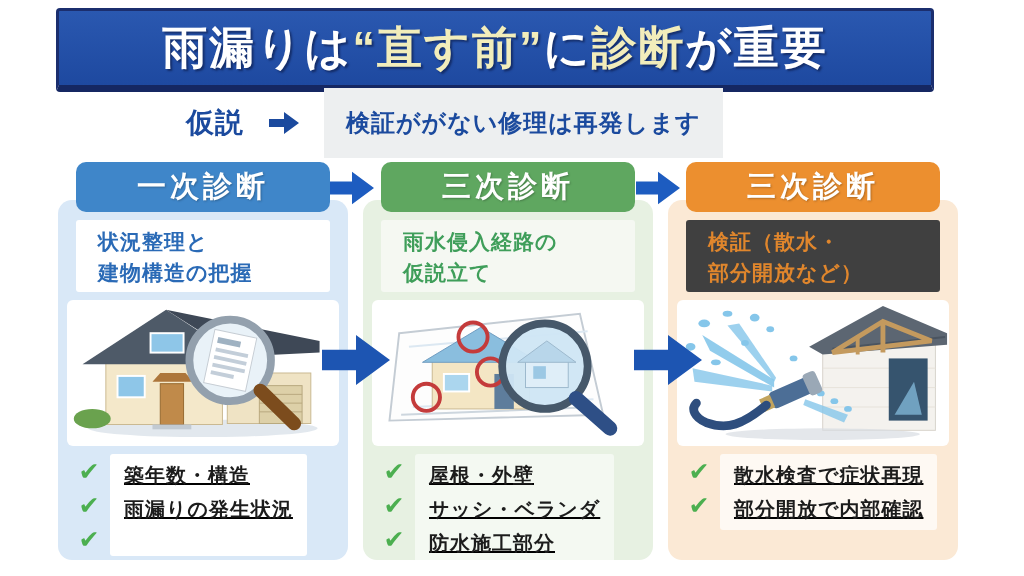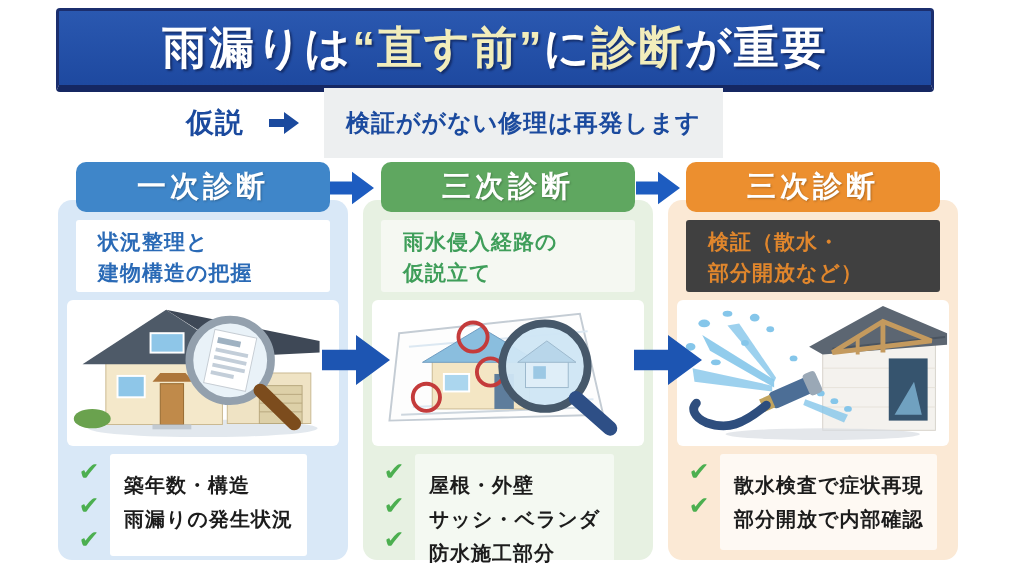--- a/index.html
+++ b/index.html
@@ -47,21 +47,21 @@
   .p3 .stage-desc { background:#404040; color:#e0862c; }
 
   .imgbox { position:absolute; top:100px; left:9px; right:9px; height:146px;
     background:#ffffff; border-radius:6px; overflow:hidden; }
   .imgbox svg { display:block; width:100%; height:100%; }
 
   .checklist { position:absolute; top:254px; left:14px; display:flex; gap:4px; }
   .chkcol { width:34px; display:flex; flex-direction:column; }
   .chk { height:34px; line-height:34px; font-size:25px; color:#4caf50; text-align:center;
     font-weight:bold; }
-  .textbox { padding:14px 14px; border-radius:3px; }
+  .textbox { padding:4px 14px; border-radius:3px;text-decoration:underline; }
   .p1 .textbox { background:#ffffff; }
   .p2 .textbox { background:rgba(255,255,255,.55); }
   .p3 .textbox { background:rgba(255,255,255,.7); }
   .cline { height:34px; line-height:34px; font-size:20px; font-weight:bold; color:#1c1c1c;
     letter-spacing:1px; white-space:nowrap; }
 
   
   .flow-arrow { position:absolute; }
   .fa-h1 { left:330px; top:170px; }
   .fa-h2 { left:636px; top:170px; }

